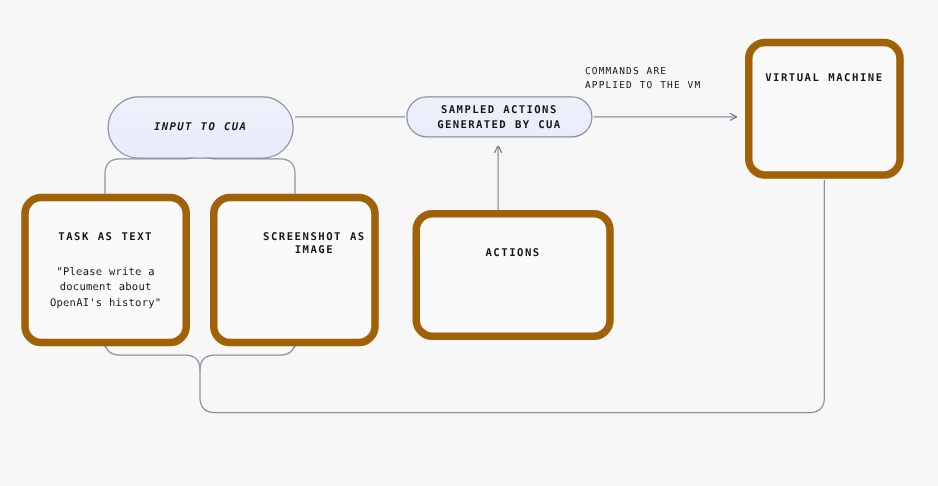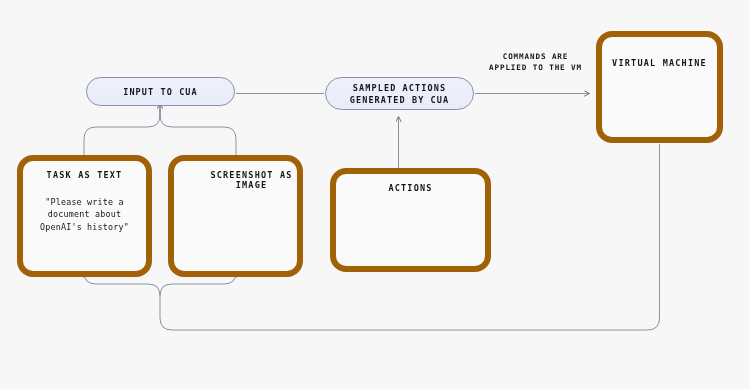--- a/index.html
+++ b/index.html
@@ -38,39 +38,39 @@
     align-items: center;
     justify-content: center;
     text-align: center;
     color: #15161a;
     font-weight: 700;
     letter-spacing: 1.1px;
     font-size: 8.5px;
     line-height: 12px;
     z-index: 3;
   }
-  #pill-input  { left: 86px;  top: 77px;  width: 149px; height: 29px; }
+  #pill-input  { left: 86px;  top: 77px;  width: 149px; height: 50px; font-style: italic; }
   #pill-actions{ left: 325px; top: 77px;  width: 149px; height: 33px; }
 
   
   .card {
     position: absolute;
     box-sizing: border-box;
     background: #fafafa;
     border: 6px solid #a16207;
     border-radius: 16px;
     z-index: 3;
   }
   .card-title {
     text-align: center;
     font-weight: 700;
     font-size: 8.5px;
     letter-spacing: 1.2px;
     color: #15161a;
-    margin-top: 9px;
+    margin-top: 24px;
   }
   .card-body {
     text-align: center;
     font-size: 8.4px;
     line-height: 12.4px;
     color: #15161a;
     letter-spacing: 0.2px;
     margin-top: 16px;
     padding: 0 10px;
     white-space: pre-line;
@@ -93,22 +93,21 @@
     overflow: hidden;
     background: #9db0ef;
   }
   #thumb-screenshot { left: 200px; top: 203px; width: 71px; height: 49px; }
   #thumb-vm         { left: 623px; top: 79px;  width: 71px; height: 47px; }
   .thumb svg { display: block; width: 100%; height: 100%; }
 
   
   .wire-label {
     position: absolute;
-    text-align: center;
-    font-weight: 700;
+    font-weight: 400;
     font-size: 7.6px;
     line-height: 11px;
     letter-spacing: 0.9px;
     color: #15161a;
     white-space: pre-line;
     z-index: 3;
   }
   #label-commands { left: 468px; top: 51px; width: 135px; }
 </style>
 </head>

